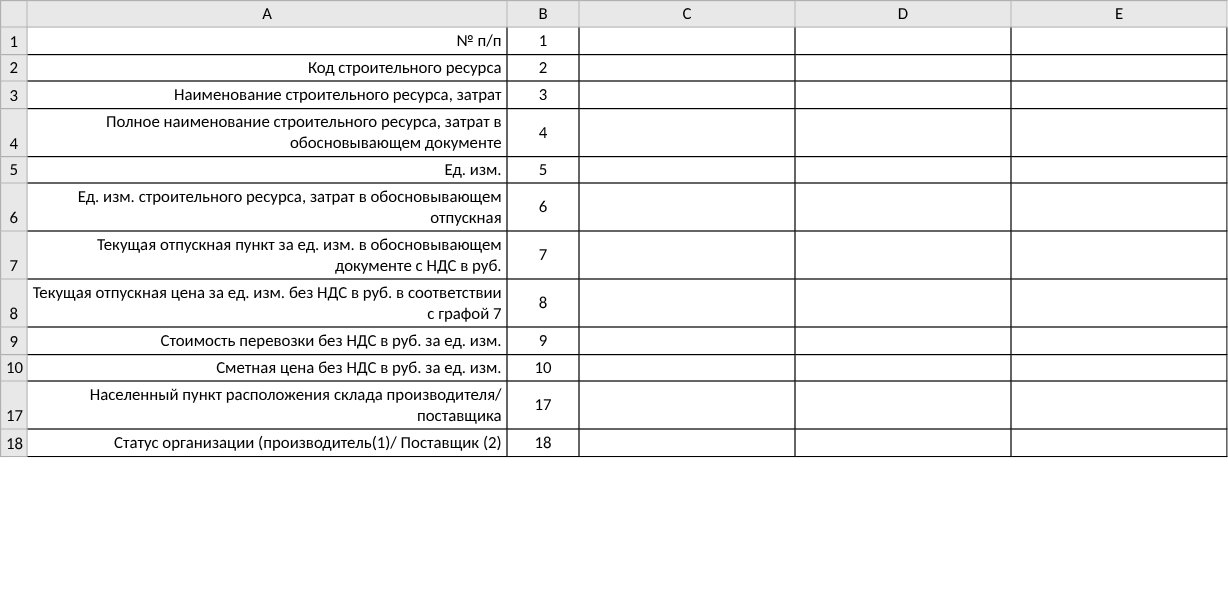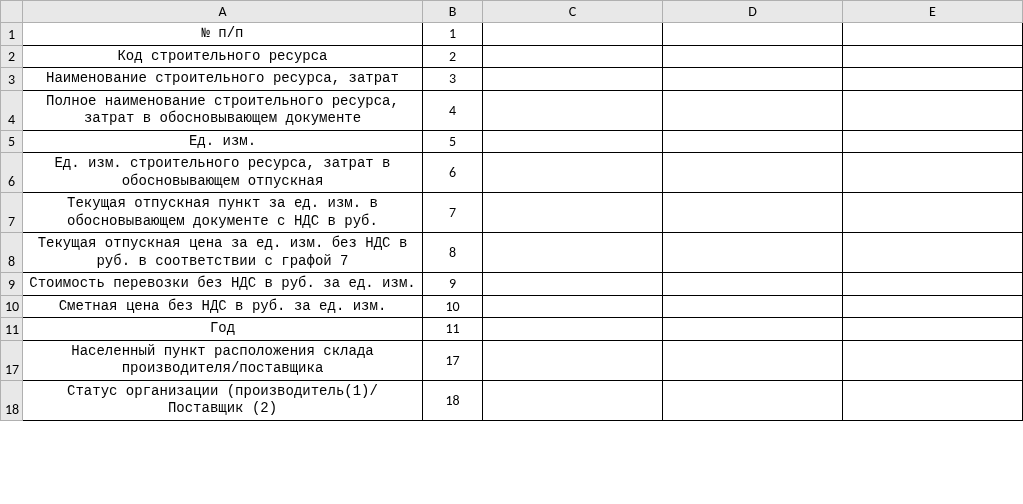--- a/index.html
+++ b/index.html
@@ -46,26 +46,25 @@
     .col-a {
       width: 400px;
     }
     .col-b {
       width: 60px;
     }
     .col-c, .col-d, .col-e {
       width: 180px;
     }
     .cell-a {
-      text-align: center;
+      text-align: right;
       padding-left: 4px;
       white-space: normal;
       word-wrap: break-word;
       line-height: 1.25;
-      font-family: Liberation Mono, monospace;
     }
     .cell-b {
       text-align: center;
     }
     .data-row td {
       border-color: #000;
     }
     .data-row td.row-header {
       border-color: #b0b0b0;
     }
@@ -171,28 +170,20 @@
       </tr>
       <tr class="data-row">
         <td class="row-header">10</td>
         <td class="cell-a">Сметная цена без НДС в руб. за ед. изм.</td>
         <td class="cell-b">10</td>
         <td></td>
         <td></td>
         <td></td>
       </tr>
       <tr class="data-row">
-        <td class="row-header">11</td>
-        <td class="cell-a">Год</td>
-        <td class="cell-b">11</td>
-        <td></td>
-        <td></td>
-        <td></td>
-      </tr>
-      <tr class="data-row">
         <td class="row-header">17</td>
         <td class="cell-a">Населенный пункт расположения склада производителя/поставщика</td>
         <td class="cell-b">17</td>
         <td></td>
         <td></td>
         <td></td>
       </tr>
       <tr class="data-row">
         <td class="row-header">18</td>
         <td class="cell-a">Статус организации (производитель(1)/ Поставщик (2)</td>

